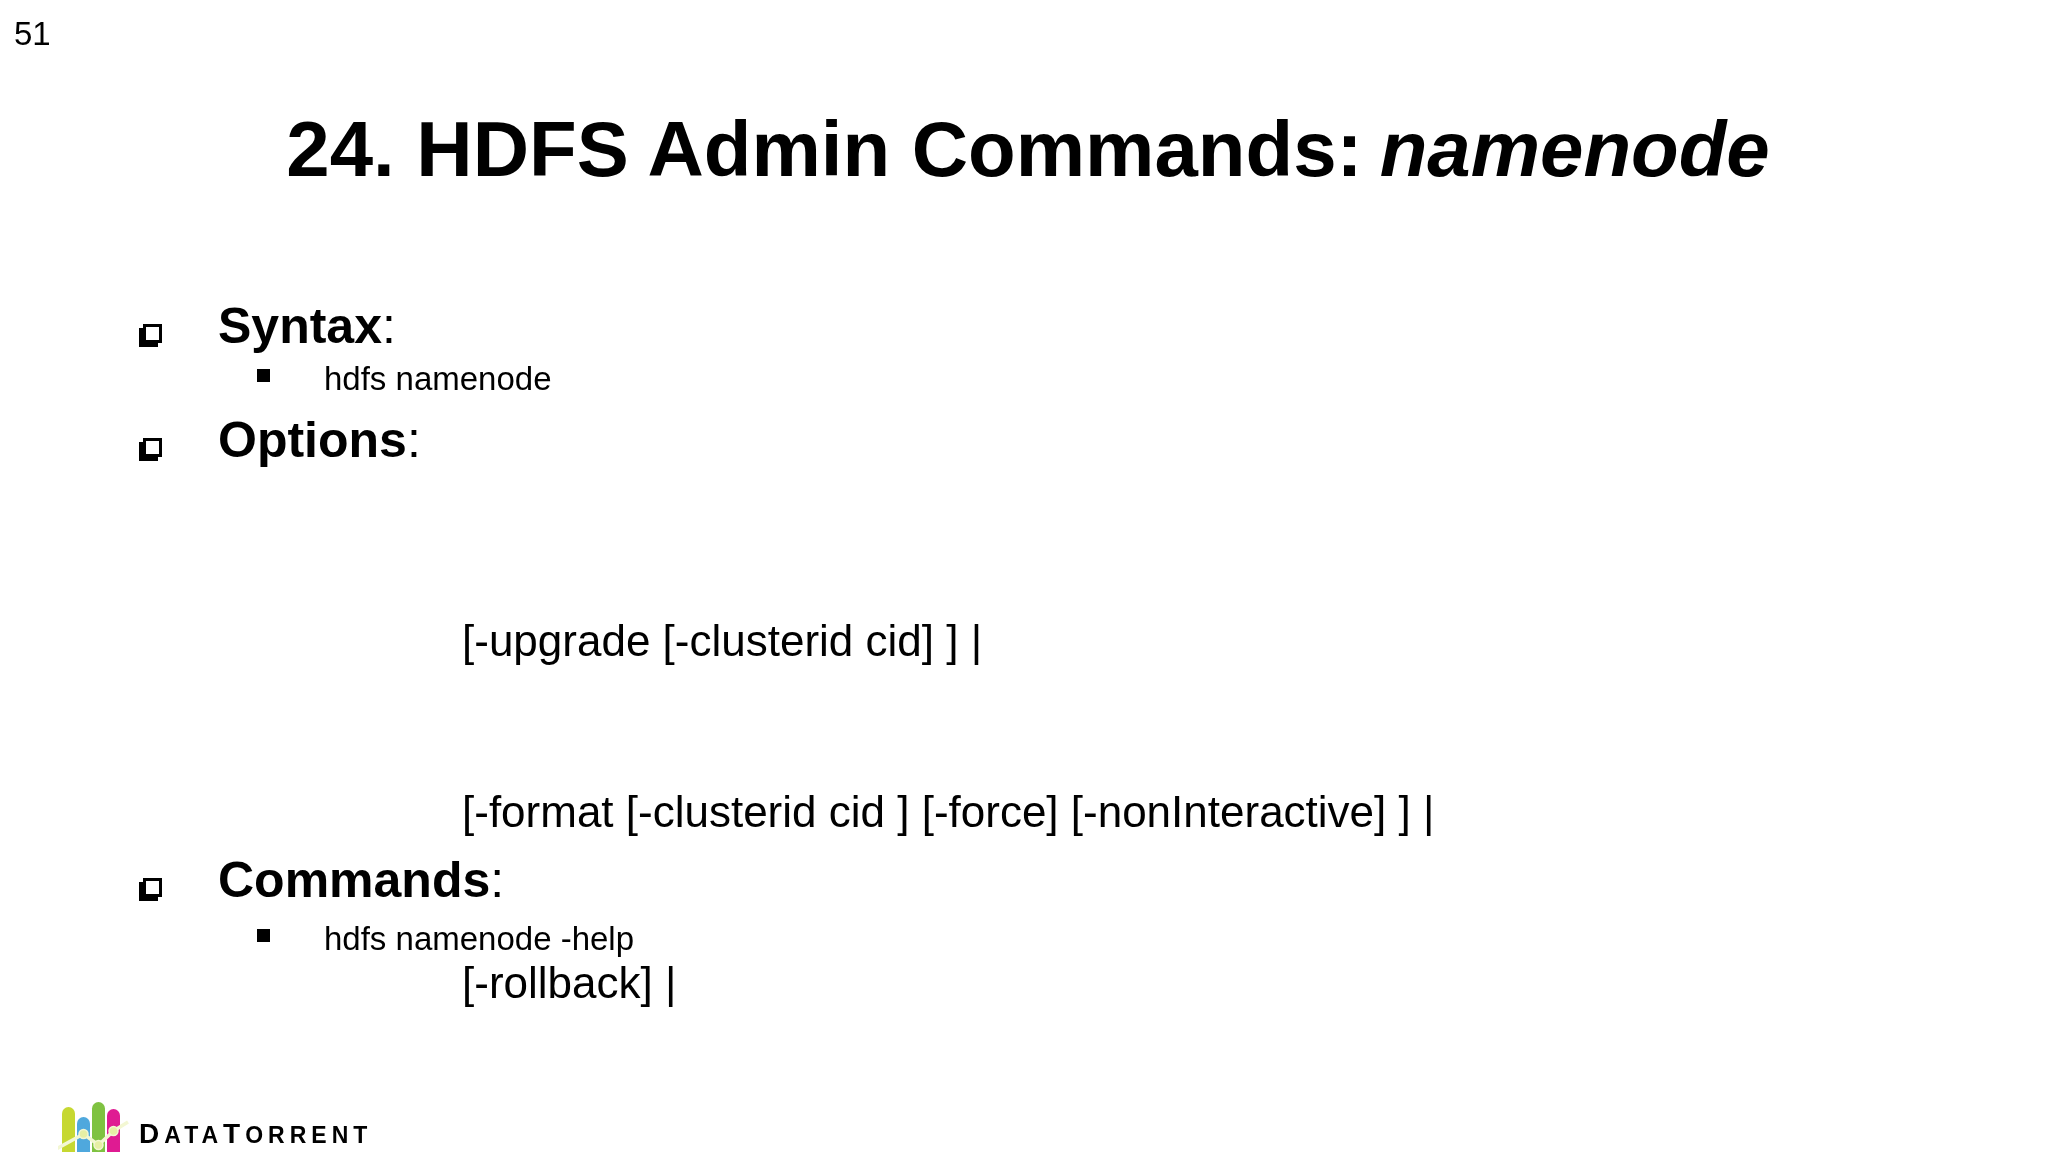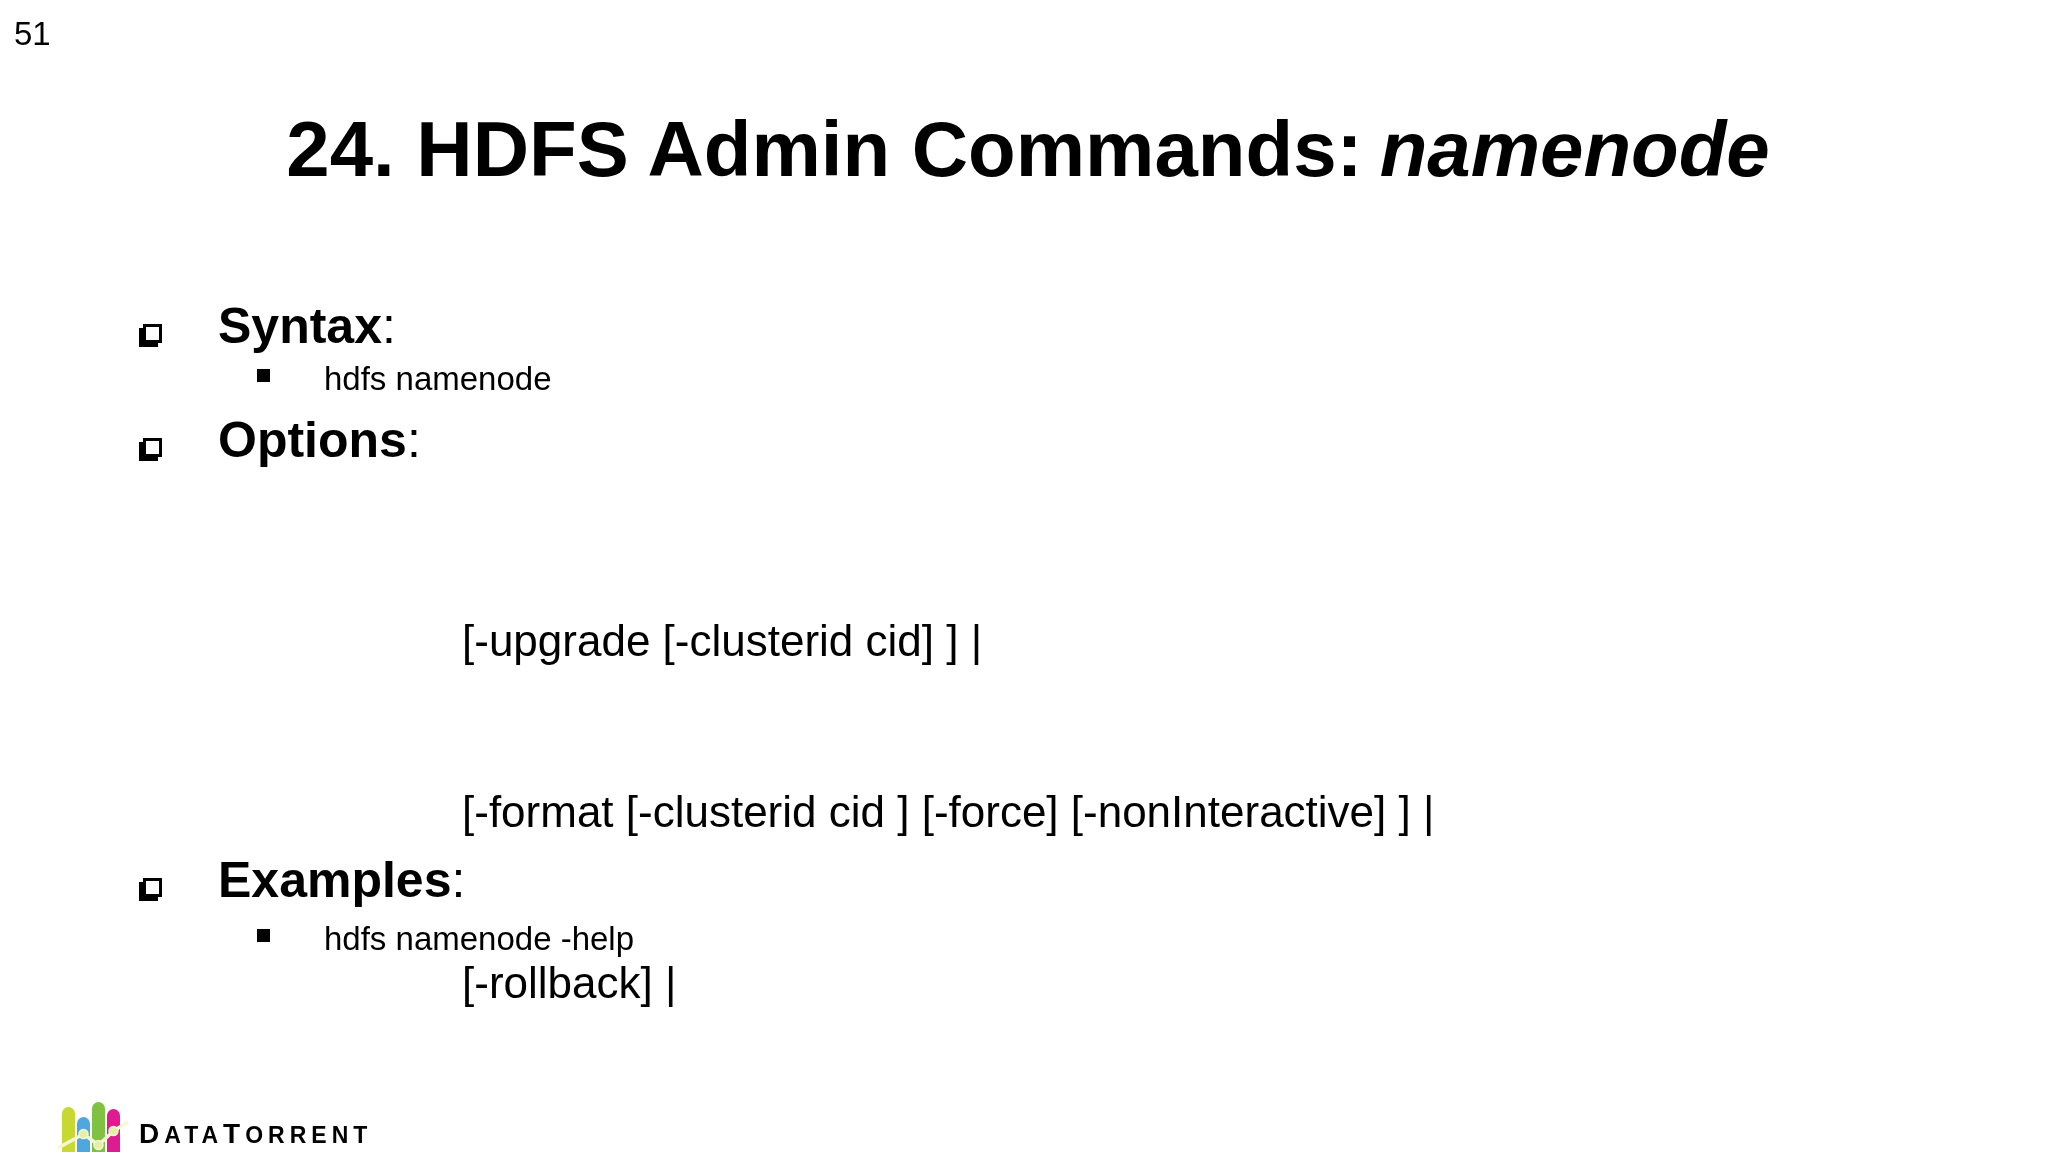--- a/index.html
+++ b/index.html
@@ -133,21 +133,21 @@
   <div class="row row-l1" style="top:410px"><span class="b1wrap"><span class="b1"></span></span><span class="hd">Options</span><span class="cl">:</span></div>
 
   <div class="options-block">
     <div>[-upgrade [-clusterid cid] ] |</div>
     <div>[-format [-clusterid cid ] [-force] [-nonInteractive] ] |</div>
     <div>[-rollback] |</div>
     
     
   </div>
 
-  <div class="row row-l1" style="top:850px"><span class="b1wrap"><span class="b1"></span></span><span class="hd">Examples</span><span class="cl">:</span></div>
+  <div class="row row-l1" style="top:850px"><span class="b1wrap"><span class="b1"></span></span><span class="hd">Commands</span><span class="cl">:</span></div>
 
   <div class="row row-l2" style="top:919px"><span class="b2wrap"><span class="b2"></span></span><span>hdfs namenode -help</span></div>
 
   <div class="logo">
     <svg class="logo-icon" width="76" height="78" viewBox="0 0 76 78" xmlns="http://www.w3.org/2000/svg">
       <rect x="4" y="7" width="13" height="64" rx="6.5" fill="#c6d831"></rect>
       <rect x="19" y="17" width="13" height="44" rx="6.5" fill="#4fa8dd"></rect>
       <rect x="34" y="2" width="13" height="65" rx="6.5" fill="#7fc241"></rect>
       <rect x="49" y="9" width="13" height="53" rx="6.5" fill="#df1b92"></rect>
       <polyline points="-2,49 25.5,34 40.5,45 55.5,31 70,22" fill="none" stroke-width="3.5" stroke="#f3f7d3"></polyline>

